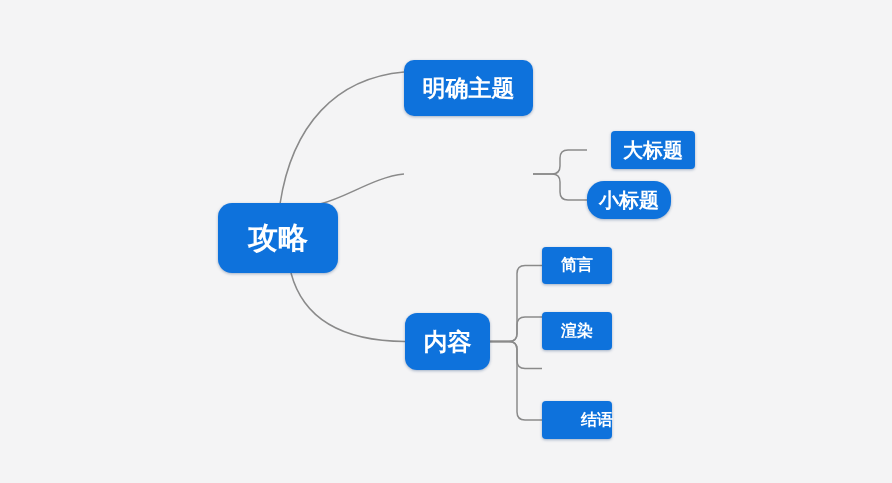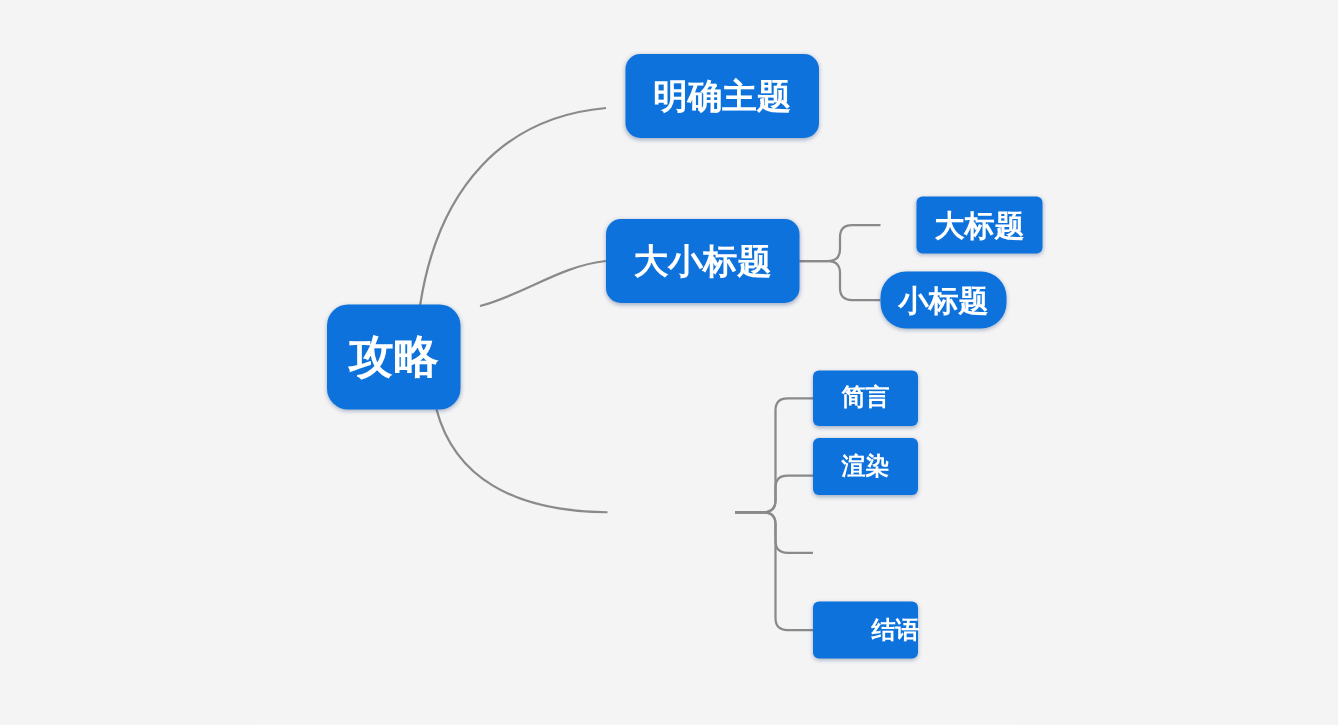--- a/index.html
+++ b/index.html
@@ -30,40 +30,40 @@
     background: var(--node-fill, #0e72dc);
     color: var(--node-text, #ffffff);
     font-weight: bold;
     box-sizing: border-box;
     box-shadow: 0 1px 3px rgba(10, 50, 110, 0.35);
     cursor: pointer;
     white-space: nowrap;
     user-select: none;
   }
   .node.root {
-    left: 218px; top: 203px; width: 89px; height: 70px;
+    left: 218px; top: 203px; width: 120px; height: 70px;
     border-radius: 14px; font-size: 30px;
   }
   .node.branch-lg {
     width: 129px; height: 56px;
     border-radius: 10px; font-size: 23px;
   }
   .node.branch-md {
     border-radius: 12px; font-size: 24px;
   }
   .node.leaf {
     border-radius: 4px; font-size: 16px;
   }
-  #node-clear-theme { left: 404px; top: 36px; margin-left: 13px; }
+  #node-clear-theme { left: 404px; top: 60px; }
   #node-title-sizes { left: 404px; top: 146px; }
   #node-large-title { left: 587px; top: 131px; width: 84px; height: 38px; font-size: 20px; margin-left: 24px; }
   #node-small-title { left: 587px; top: 181px; width: 84px; height: 38px; font-size: 20px; border-radius: 17px; }
   #node-content     { left: 405px; top: 313px; width: 85px; height: 57px; }
   #node-intro       { left: 542px; top: 247px; width: 70px; height: 37px; }
-  #node-render      { left: 542px; top: 292px; width: 70px; height: 38px; }
+  #node-render      { left: 542px; top: 312px; width: 70px; height: 38px; }
   #node-body        { left: 542px; top: 350px; width: 70px; height: 37px; }
   #node-conclusion  { left: 542px; top: 401px; width: 70px; height: 38px; padding-left: 40px; }
 </style>
 </head>
 <body>
 
 <div id="canvas">
 
   <svg id="connector-layer" viewBox="0 0 892 483" fill="none">
     <path d="M 280,204 C 292,125 336,78 404,72" stroke-width="1.5" stroke="#8a8a8a"></path>
@@ -74,26 +74,26 @@
     <path d="M 490,341.5 H 509 Q 517,341.5 517,333.5 V 273.5 Q 517,265.5 525,265.5 H 542" stroke-width="1.5" stroke="#8a8a8a"></path>
     <path d="M 490,341.5 H 509 Q 517,341.5 517,333.5 V 325 Q 517,317 525,317 H 542" stroke-width="1.5" stroke="#8a8a8a"></path>
     <path d="M 490,341.5 H 509 Q 517,341.5 517,349.5 V 360.5 Q 517,368.5 525,368.5 H 542" stroke-width="1.5" stroke="#8a8a8a"></path>
     <path d="M 490,341.5 H 509 Q 517,341.5 517,349.5 V 412 Q 517,420 525,420 H 542" stroke-width="1.5" stroke="#8a8a8a"></path>
   </svg>
 
   <div class="node root" id="node-root">攻略</div>
 
   <div class="node branch-lg" id="node-clear-theme">明确主题</div>
 
-  <div class="node branch-lg" id="node-title-sizes">大小标题</div>
 
   <div class="node leaf" id="node-large-title">大标题</div>
 
   <div class="node leaf" id="node-small-title">小标题</div>
 
+  <div class="node branch-md" id="node-content">内容</div>
 
   <div class="node leaf" id="node-intro">简言</div>
 
   <div class="node leaf" id="node-render">渲染</div>
 
 
   <div class="node leaf" id="node-conclusion">结语</div>
 
 </div>
 

